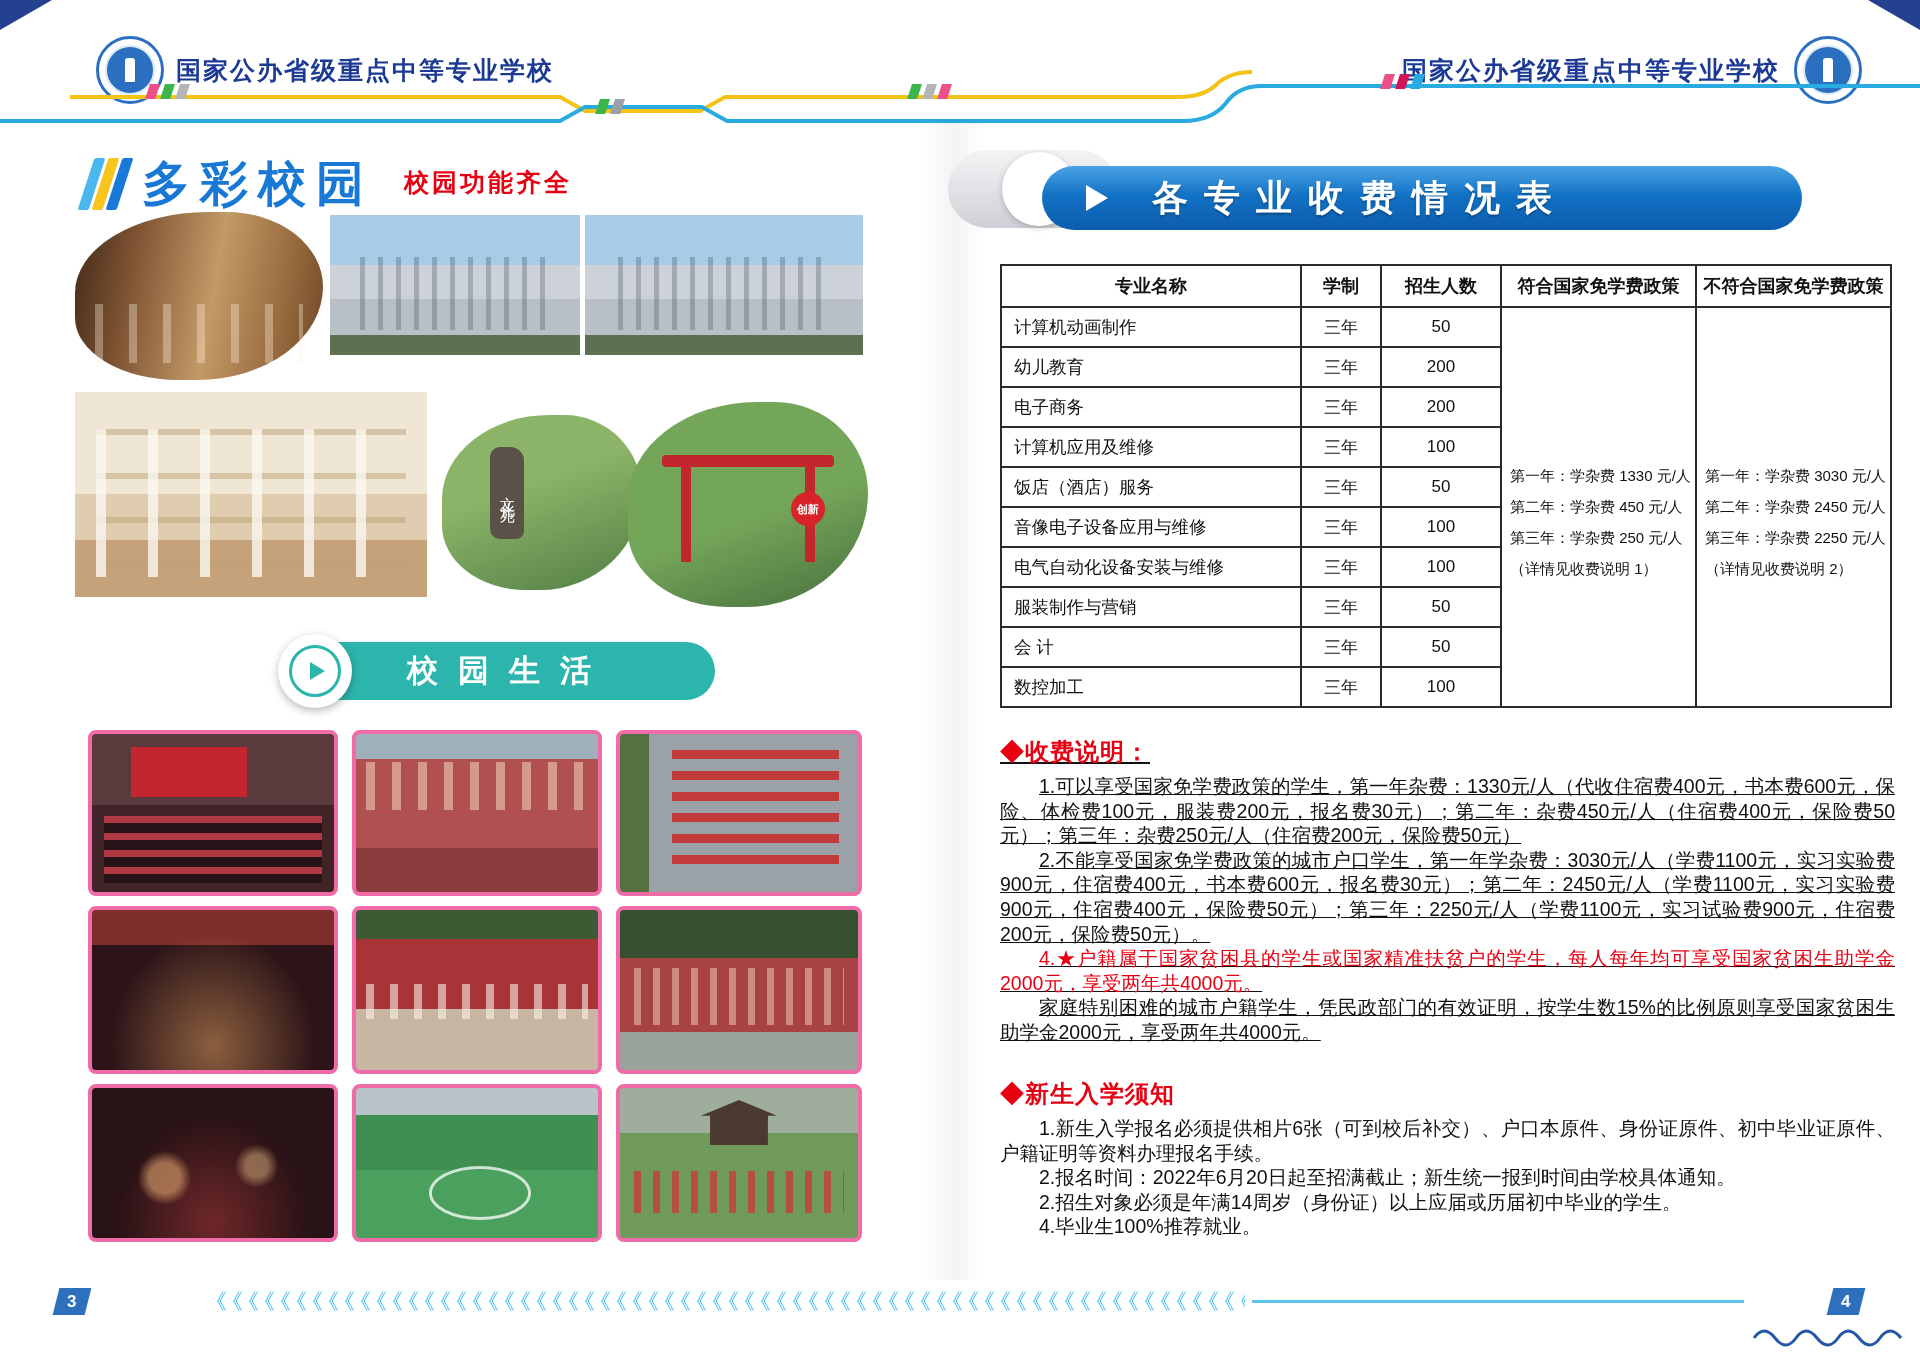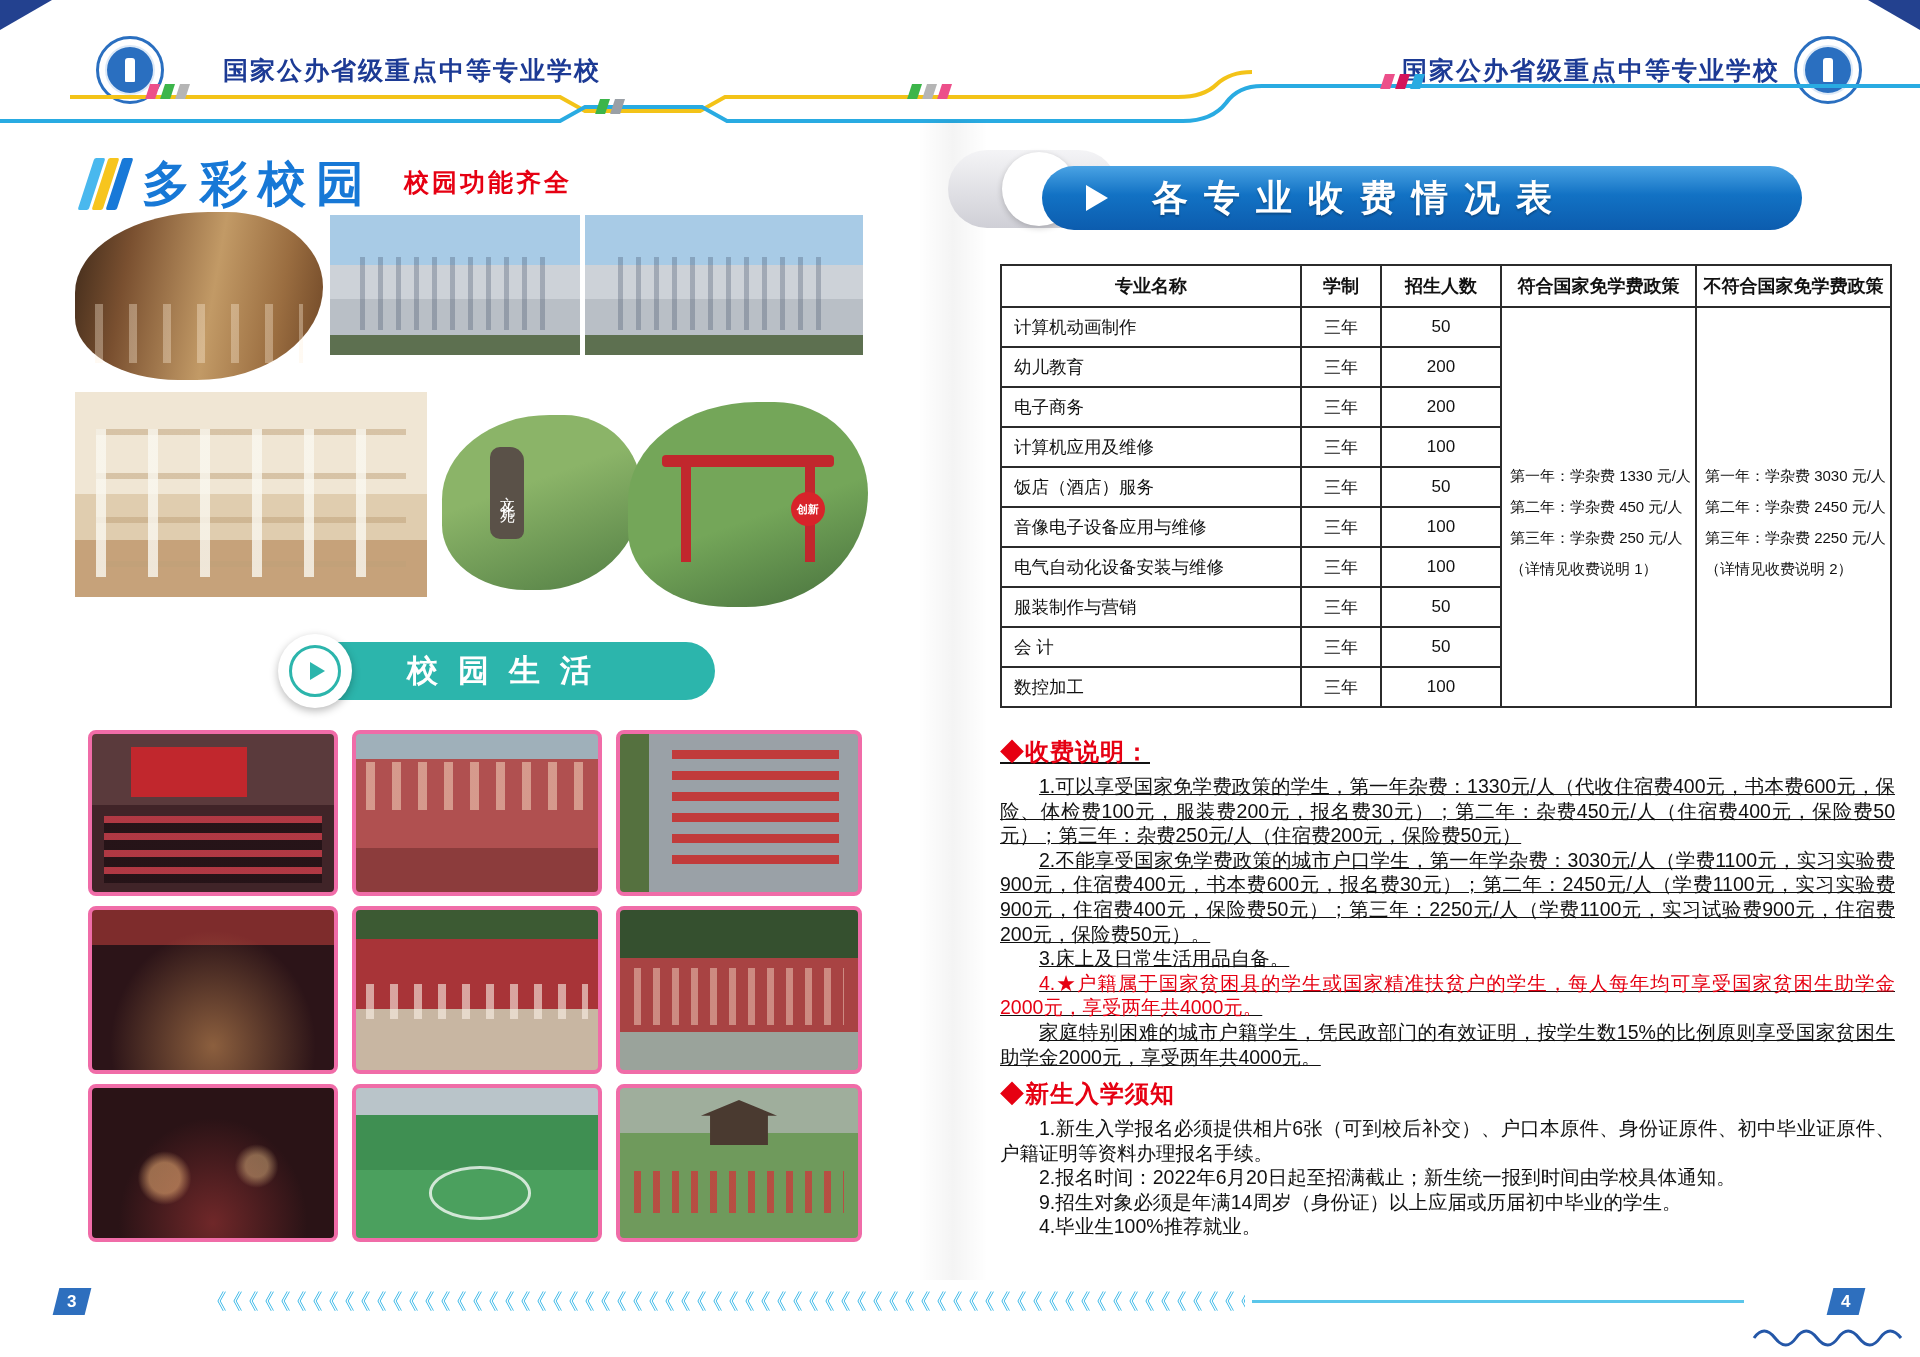--- a/index.html
+++ b/index.html
@@ -9,21 +9,21 @@
   .corner{position:absolute;width:0;height:0;}
   .corner.tl{left:0;top:0;border-top:30px solid #23418f;border-right:52px solid transparent;}
   .corner.tr{right:0;top:0;border-top:30px solid #23418f;border-left:52px solid transparent;}
   .logo{position:absolute;width:68px;height:68px;border-radius:50%;border:3px solid #2a6fc0;
         background:#fff;display:flex;align-items:center;justify-content:center;box-sizing:border-box;}
   .logo .inner{width:46px;height:46px;border-radius:50%;background:#2a6fc0;border:2px solid #dce9f7;
         display:flex;align-items:center;justify-content:center;}
   .logo .tower{width:10px;height:24px;background:#fff;border-radius:3px 3px 1px 1px;}
   .logo.left{left:96px;top:36px;}
   .logo.right{left:1794px;top:36px;}
-  .head-text{position:absolute;top:54px;font-size:25px;font-weight:bold;color:#1c3a94;letter-spacing:2px;margin-left:47px;}
+  .head-text{position:absolute;top:54px;font-size:25px;font-weight:bold;color:#1c3a94;letter-spacing:2px;}
   .head-text.l{left:176px;}
   .head-text.r{right:140px;}
   svg.deco{position:absolute;left:0;top:0;pointer-events:none;}
   
   .slashes{position:absolute;left:86px;top:158px;width:46px;height:52px;}
   .slashes span{position:absolute;top:0;width:11px;height:52px;transform:skewX(-18deg);border-radius:2px;}
   .slashes .s1{left:0;background:#49b8ee;}
   .slashes .s2{left:14px;background:#f7c51e;}
   .slashes .s3{left:28px;background:#1879d8;}
   .lp-title{position:absolute;left:142px;top:152px;font-size:48px;font-weight:900;color:#1778d6;letter-spacing:10px;}
@@ -313,30 +313,29 @@
             <td>100</td>
           </tr>
     </tbody>
       </table>
   </div>
 
   <div class="rp-text" style="top:736px;text-decoration:underline;">
     <p class="sec-head">◆收费说明：</p>
     <p class="para">1.可以享受国家免学费政策的学生，第一年杂费：1330元/人（代收住宿费400元，书本费600元，保险、体检费100元，服装费200元，报名费30元）；第二年：杂费450元/人（住宿费400元，保险费50元）；第三年：杂费250元/人（住宿费200元，保险费50元）</p>
     <p class="para">2.不能享受国家免学费政策的城市户口学生，第一年学杂费：3030元/人（学费1100元，实习实验费900元，住宿费400元，书本费600元，报名费30元）；第二年：2450元/人（学费1100元，实习实验费900元，住宿费400元，保险费50元）；第三年：2250元/人（学费1100元，实习试验费900元，住宿费200元，保险费50元）。</p>
-    <p class="para">3.床上及日常生活用品自备。</p>
     <p class="para red">4.★户籍属于国家贫困县的学生或国家精准扶贫户的学生，每人每年均可享受国家贫困生助学金2000元，享受两年共4000元。</p>
     <p class="para">家庭特别困难的城市户籍学生，凭民政部门的有效证明，按学生数15%的比例原则享受国家贫困生助学金2000元，享受两年共4000元。</p>
   </div>
 
   <div class="rp-text" style="top:1078px;">
     <p class="sec-head">◆新生入学须知</p>
     <p class="para">1.新生入学报名必须提供相片6张（可到校后补交）、户口本原件、身份证原件、初中毕业证原件、户籍证明等资料办理报名手续。</p>
     <p class="para">2.报名时间：2022年6月20日起至招满截止；新生统一报到时间由学校具体通知。</p>
-    <p class="para">9.招生对象必须是年满14周岁（身份证）以上应届或历届初中毕业的学生。</p>
+    <p class="para">2.招生对象必须是年满14周岁（身份证）以上应届或历届初中毕业的学生。</p>
     <p class="para">4.毕业生100%推荐就业。</p>
   </div>
 
   <div class="page-tab l">
       <span>3</span>
     </div>
   <div class="page-tab r">
       <span>4</span>
     </div>
   <div class="arrow-band">《《《《《《《《《《《《《《《《《《《《《《《《《《《《《《《《《《《《《《《《《《《《《《《《《《《《《《《《《《《《《《《《《《《《《《</div>

